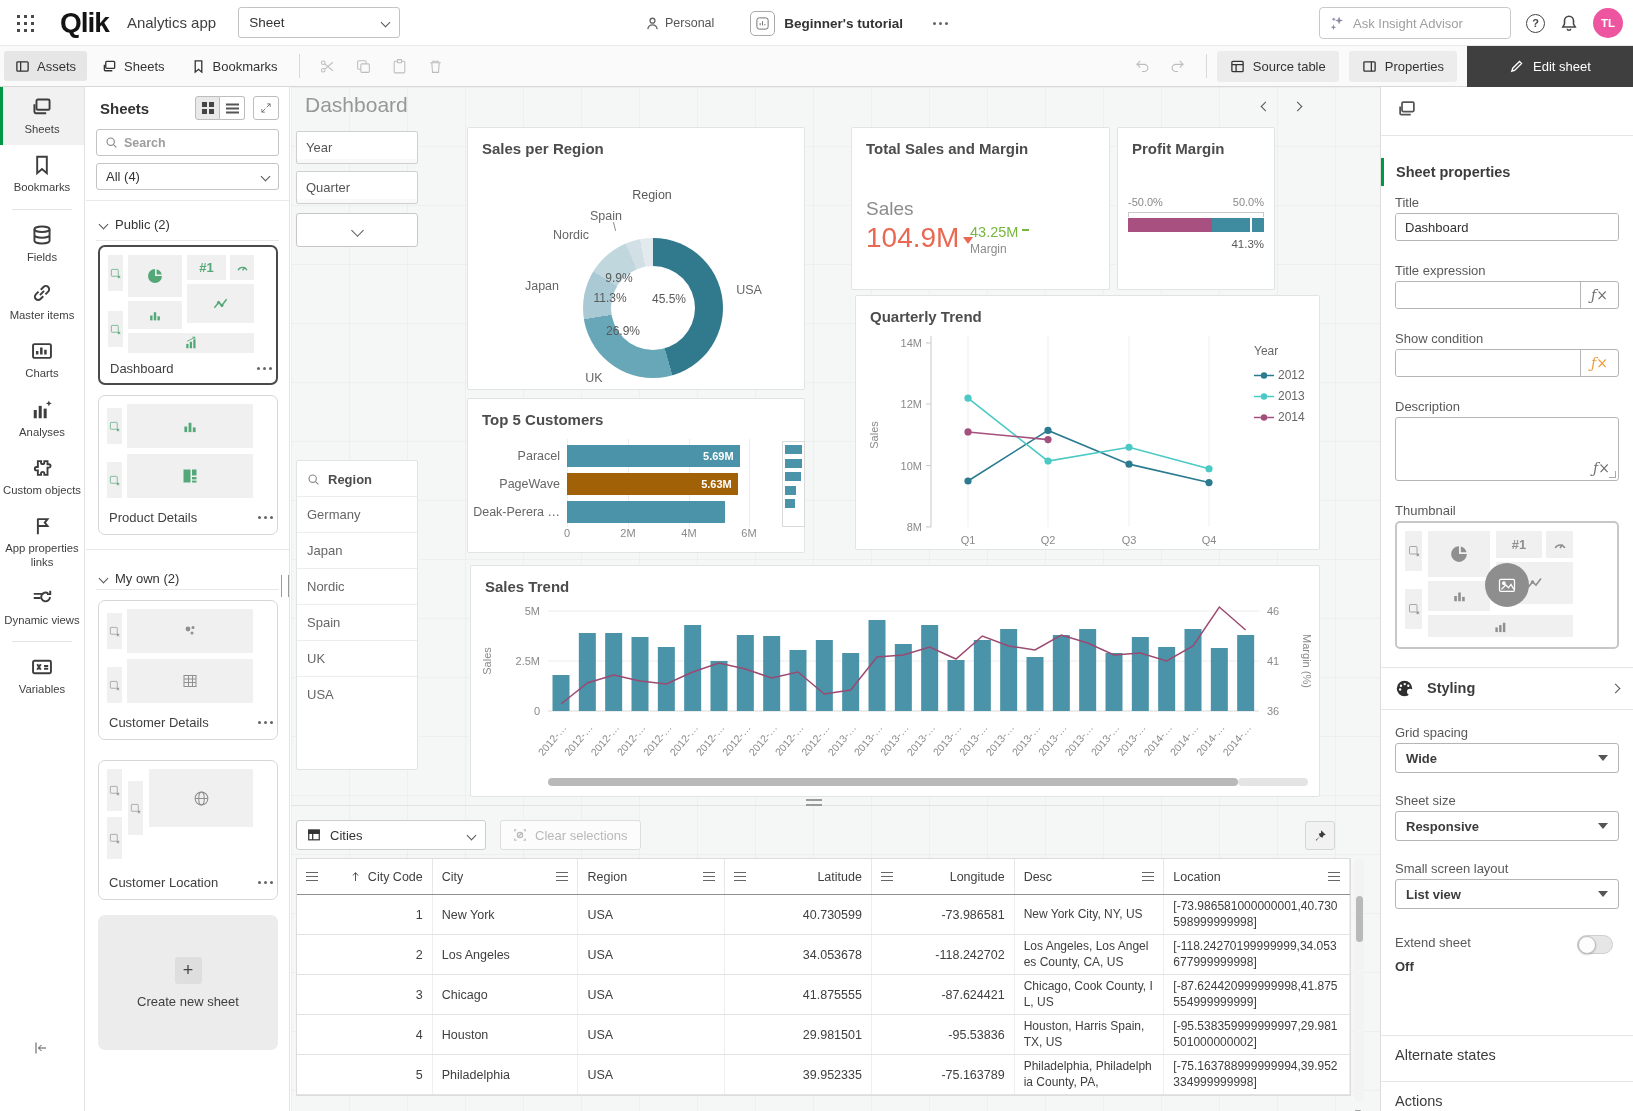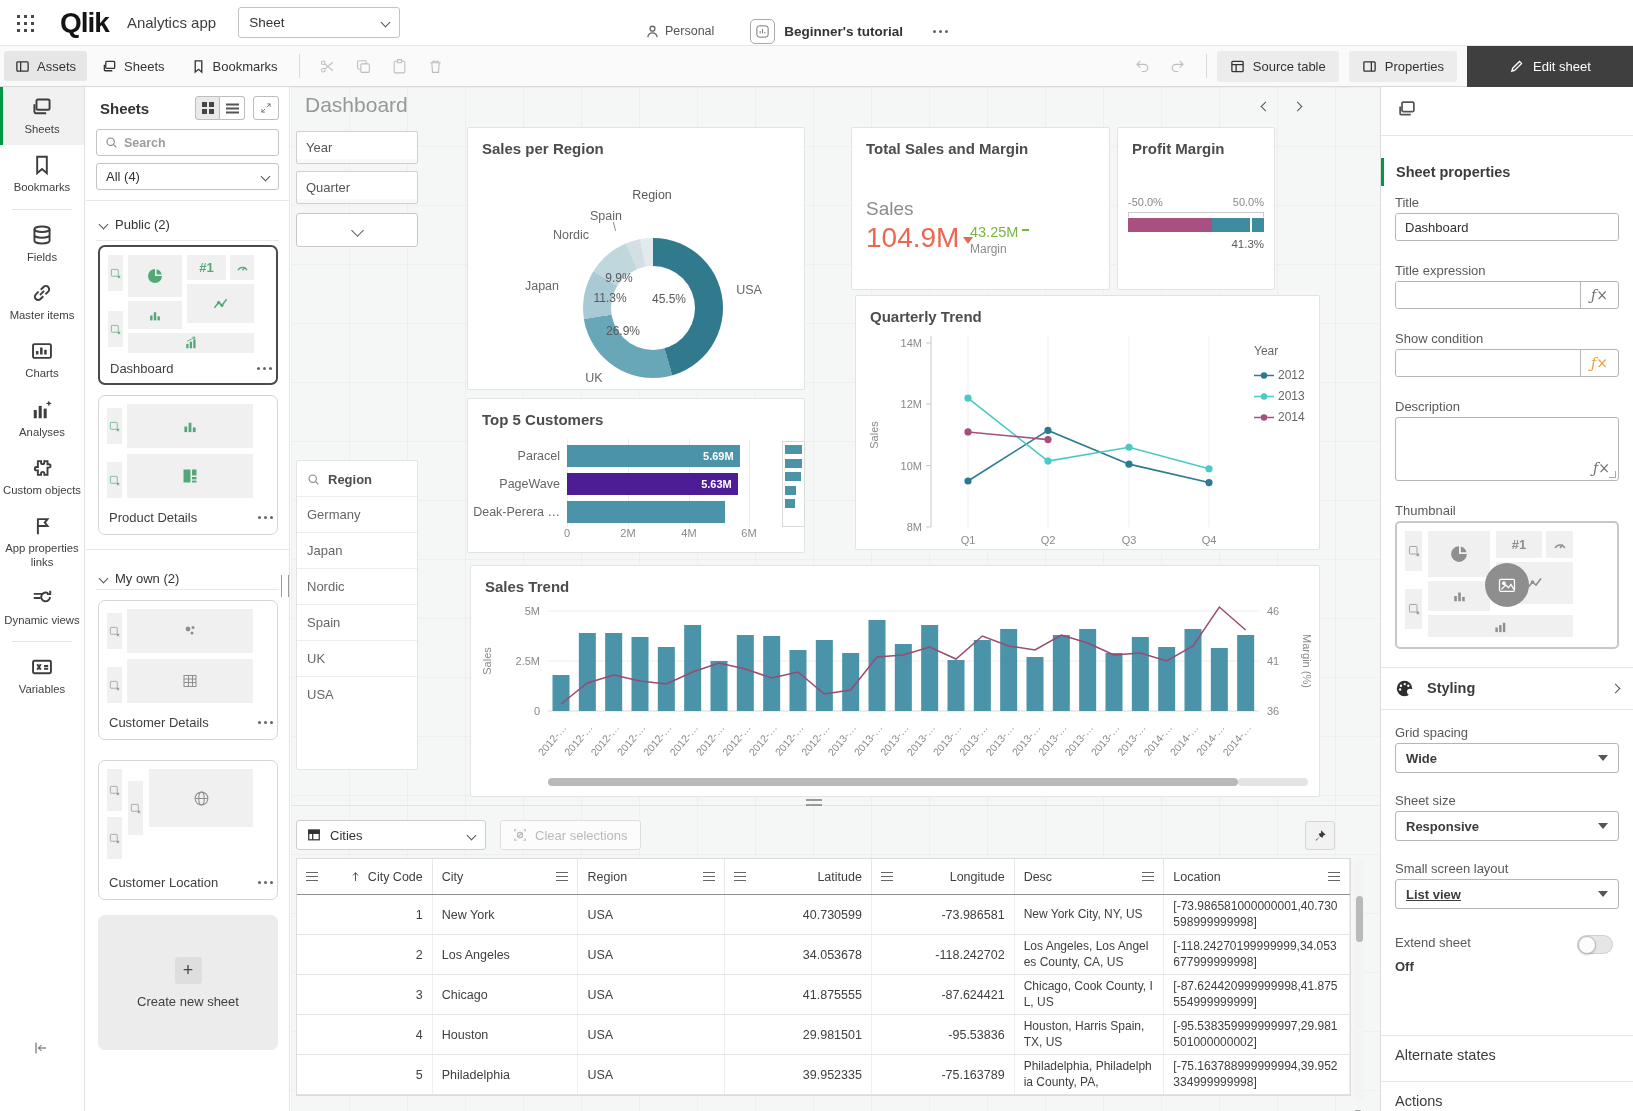--- a/index.html
+++ b/index.html
@@ -14,21 +14,21 @@
 .dots{display:inline-block;width:3px;height:3px;border-radius:50%;background:#666;box-shadow:6px 0 0 #666,-6px 0 0 #666;flex:none;}
 .hmb{display:inline-block;width:12px;height:9px;border-top:1.5px solid #666;border-bottom:1.5px solid #666;position:relative;flex:none;}
 .hmb::after{content:"";position:absolute;left:0;right:0;top:2.6px;height:1.5px;background:#666;}
 
 #topbar{position:absolute;left:0;top:0;width:1633px;height:46px;background:#fff;display:flex;align-items:center;border-bottom:1px solid #e8e8e8;}
 #waffle{width:18px;height:18px;margin-left:16px;background-image:radial-gradient(circle,#4a4a4a 1.7px,transparent 1.9px);background-size:7px 7px;background-position:-1px -1px;}
 #logo{font-size:28px;font-weight:700;color:#141414;letter-spacing:-1px;margin-left:26px;}
 #apptype{font-size:15px;color:#404040;margin-left:18px;}
 #sheetsel{margin-left:22px;width:162px;height:31px;border:1px solid #c3c3c3;border-radius:3px;display:flex;align-items:center;padding:0 10px;font-size:13.5px;color:#333;}
 #sheetsel .cv{margin-left:auto;}
-#tb-center{position:absolute;left:645px;top:8px;height:46px;display:flex;align-items:center;gap:14px;}
+#tb-center{position:absolute;left:645px;top:0;height:46px;display:flex;align-items:center;gap:14px;}
 #personal{display:flex;align-items:center;gap:5px;font-size:12.5px;color:#555;}
 #appgroup{display:flex;align-items:center;gap:9px;margin-left:22px;}
 #appicon{width:25px;height:25px;border:1px solid #a9a9a9;border-radius:5px;display:flex;align-items:center;justify-content:center;color:#6d6d6d;}
 #appname{font-size:13.5px;font-weight:700;color:#333;}
 #tb-more{margin-left:22px;}
 #tb-right{position:absolute;right:10px;top:0;height:46px;display:flex;align-items:center;gap:15px;}
 #insight{width:192px;height:32px;border:1px solid #c9c9c9;border-radius:4px;display:flex;align-items:center;padding:0 9px;gap:7px;}
 #insight input{border:none;outline:none;width:130px;font-size:13px;color:#444;font-family:inherit;background:transparent;}
 #insight input::placeholder{color:#9f9f9f;}
 #helpbtn{width:19px;height:19px;border:1.6px solid #454545;border-radius:50%;font-size:11px;font-weight:700;color:#454545;display:flex;align-items:center;justify-content:center;}
@@ -195,20 +195,39 @@
     <div id="appgroup">
       <span id="appicon">
           <svg width="15" height="15" viewBox="0 0 16 16" stroke="currentColor" fill="none">
             <rect x="2" y="2" width="12" height="12" rx="2.5"></rect>
             <path d="M5.5 10V7.5M8 10V5.5M10.5 10V8.5"></path>
           </svg>
         </span>
       <span id="appname">Beginner's tutorial</span>
     </div>
     <span id="tb-more" class="dots"></span>
+  </div>
+  <div id="tb-right">
+    <div id="insight">
+      <span class="ic">
+          <svg width="17" height="17" viewBox="0 0 16 16" fill="#8a8aa8">
+            <path d="M9.5 1.5l1 2.7 2.7 1-2.7 1-1 2.7-1-2.7-2.7-1 2.7-1zM4.2 9l.7 1.8L6.7 11.5l-1.8.7-.7 1.8-.7-1.8-1.8-.7 1.8-.7z"></path>
+            <path d="M4.5 2.5v3M3 4h3" stroke="#8a8aa8" stroke-width="1" fill="none"></path>
+          </svg>
+        </span>
+      <input type="text" placeholder="Ask Insight Advisor" style="">
+    </div>
+    <span id="helpbtn">?</span>
+    <span class="ic">
+        <svg width="18" height="18" viewBox="0 0 16 16" stroke="#454545" fill="none">
+          <path d="M8 2a4 4 0 0 0-4 4v3L2.5 11.5h11L12 9V6a4 4 0 0 0-4-4z"></path>
+          <path d="M6.5 13a1.5 1.5 0 0 0 3 0"></path>
+        </svg>
+      </span>
+    <span id="avatar">TL</span>
   </div>
 </div>
 
 <div id="toolbar">
   <div class="tbtab active">
     <span class="ic">
         <svg width="15" height="15" viewBox="0 0 16 16" stroke="#333" fill="none">
           <rect x="2" y="3" width="12" height="10" rx="1"></rect>
           <path d="M6 3v10"></path>
         </svg>
@@ -749,21 +768,21 @@
         <div class="t5-tick" style="left: 160px;">2M</div>
         <div class="t5-grid" style="left: 221px;"></div>
         <div class="t5-tick" style="left: 221px;">4M</div>
         <div class="t5-grid" style="left: 281px;"></div>
         <div class="t5-tick" style="left: 281px;">6M</div>
         <div class="t5-lab" style="top: 46px;">Paracel</div>
         <div class="t5-bar" style="top: 46px; width: 172.597px; background: rgb(74, 147, 168);">
           <div class="t5-val">5.69M</div>
         </div>
         <div class="t5-lab" style="top: 74px;">PageWave</div>
-        <div class="t5-bar" style="top: 74px; width: 170.777px; background: #4c1d95;">
+        <div class="t5-bar" style="top: 74px; width: 170.777px; background: #a16207;">
           <div class="t5-val">5.63M</div>
         </div>
         <div class="t5-lab" style="top: 102px;">Deak-Perera …</div>
         <div class="t5-bar" style="top: 102px; width: 157.733px; background: rgb(74, 147, 168);"></div>
       </div>
     <div id="t5-mini">
         <div style="width: 94.8333%;"></div>
         <div style="width: 93.8333%;"></div>
         <div style="width: 86.6667%;"></div>
         <div style="width: 63.3333%;"></div>
@@ -1107,21 +1126,21 @@
       <span class="caret"></span>
   </div>
 
   <div class="rp-lbl" style="top:706px;">Sheet size</div>
   <div class="rp-select" style="top:724px;">
     <span>Responsive</span>
       <span class="caret"></span>
   </div>
 
   <div class="rp-lbl" style="top:774px;">Small screen layout</div>
-  <div class="rp-select" style="top:792px;text-decoration:underline;">
+  <div class="rp-select" style="top:792px;">
     <span>List view</span>
       <span class="caret"></span>
   </div>
 
   <div class="rp-lbl" id="rp-extend-lbl">Extend sheet</div>
   <div id="toggle">
       <div class="knob"></div>
     </div>
   <div id="rp-off">Off</div>
 

